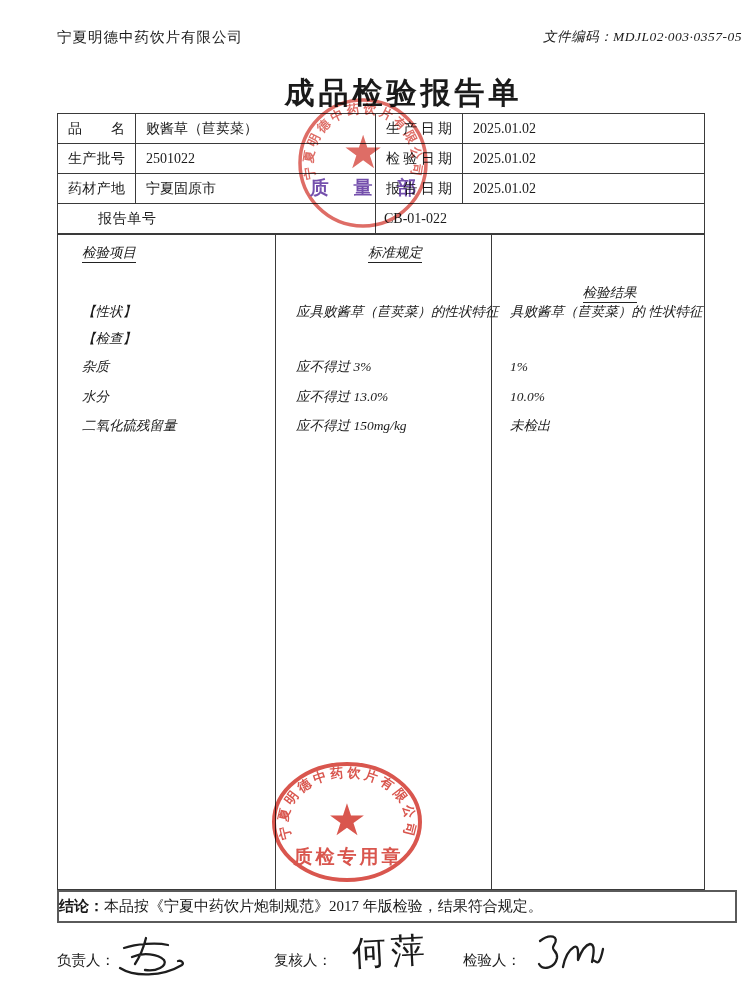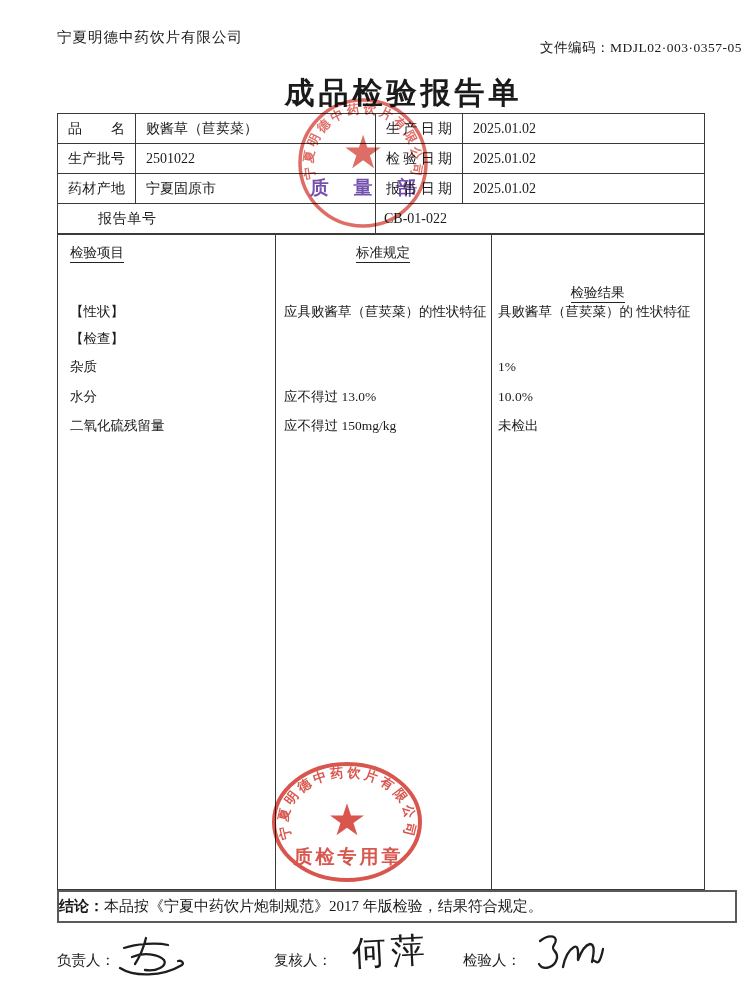--- a/index.html
+++ b/index.html
@@ -4,21 +4,21 @@
 <style>
   html,body{margin:0;padding:0;}
   body{
     width:751px;height:1000px;background:#ffffff;position:relative;overflow:hidden;
     font-family:"Liberation Serif","DejaVu Serif",serif;color:#1a1a1a;
   }
   .abs{position:absolute;}
 
   
   .company{left:57px;top:28px;font-size:14.5px;letter-spacing:1px;}
-  .doccode{right:9px;top:39px;font-size:13.5px;letter-spacing:.5px;}
+  .doccode{right:9px;top:28px;font-size:13.5px;letter-spacing:.5px;font-style:italic;}
   .title{left:16px;top:61px;width:751px;text-align:center;font-size:30px;font-weight:bold;letter-spacing:4px;margin:12px;}
 
   
   .info-table{
     left:57px;top:113px;width:646px;height:120px;
     display:grid;grid-template-columns:78px 240px 87px 241px;grid-template-rows:30px 30px 30px 30px;
     border:1px solid #3a3a3a;box-sizing:content-box;font-size:14px;
   }
   .cell{border-right:1px solid #3a3a3a;border-bottom:1px solid #3a3a3a;display:flex;align-items:center;box-sizing:border-box;overflow:hidden;white-space:nowrap;}
   .cell.last-col{border-right:none;}
@@ -27,21 +27,21 @@
   .lbl .j{display:inline-block;width:100%;text-align:justify;text-align-last:justify;}
   .val{padding-left:10px;}
   .span2{grid-column:span 2;}
   .j42{display:inline-block;width:58px;text-align:justify;text-align-last:justify;margin-left:30px;}
 
   
   .results-table{left:57px;top:233px;width:646px;height:655px;border:1px solid #3a3a3a;box-sizing:content-box;font-size:13.5px;}
   .vline{position:absolute;top:0;height:100%;border-left:1px solid #3a3a3a;}
   .v1{left:217px;}
   .v2{left:433px;}
-  .rrow{position:absolute;left:0;width:100%;height:18px;line-height:18px;white-space:nowrap;}
+  .rrow{position:absolute;left:12px;width:100%;height:18px;line-height:18px;white-space:nowrap;font-style:italic;}
   .ritem{position:absolute;left:12px;}
   .rstd{position:absolute;left:226px;width:204px;}
   .rres{position:absolute;left:440px;width:200px;}
   .rhead-item{position:absolute;left:12px;}
   .rhead-std{position:absolute;left:217px;width:216px;text-align:center;}
   .rhead-res{position:absolute;left:433px;width:213px;text-align:center;margin-top:40px;}
   .uline{border-bottom:1px solid #222;padding-bottom:2px;}
 
   
   .conclusion{left:57px;top:890px;width:680px;height:33px;border:2px solid #5a5a5a;box-sizing:border-box;display:flex;align-items:center;font-size:15px;white-space:nowrap;}
@@ -118,20 +118,21 @@
     <span class="rstd">应具败酱草（苣荬菜）的性状特征</span>
     <span class="rres">具败酱草（苣荬菜）的 性状特征</span>
   </div>
   <div class="rrow" style="top:96px;">
     <span class="ritem">【检查】</span>
     <span class="rstd"></span>
     <span class="rres"></span>
   </div>
   <div class="rrow" style="top:124px;">
     <span class="ritem">杂质</span>
+    <span class="rstd">应不得过 3%</span>
     <span class="rres">1%</span>
   </div>
   <div class="rrow" style="top:154px;">
     <span class="ritem">水分</span>
     <span class="rstd">应不得过 13.0%</span>
     <span class="rres">10.0%</span>
   </div>
   <div class="rrow" style="top:183px;">
     <span class="ritem">二氧化硫残留量</span>
     <span class="rstd">应不得过 150mg/kg</span>

